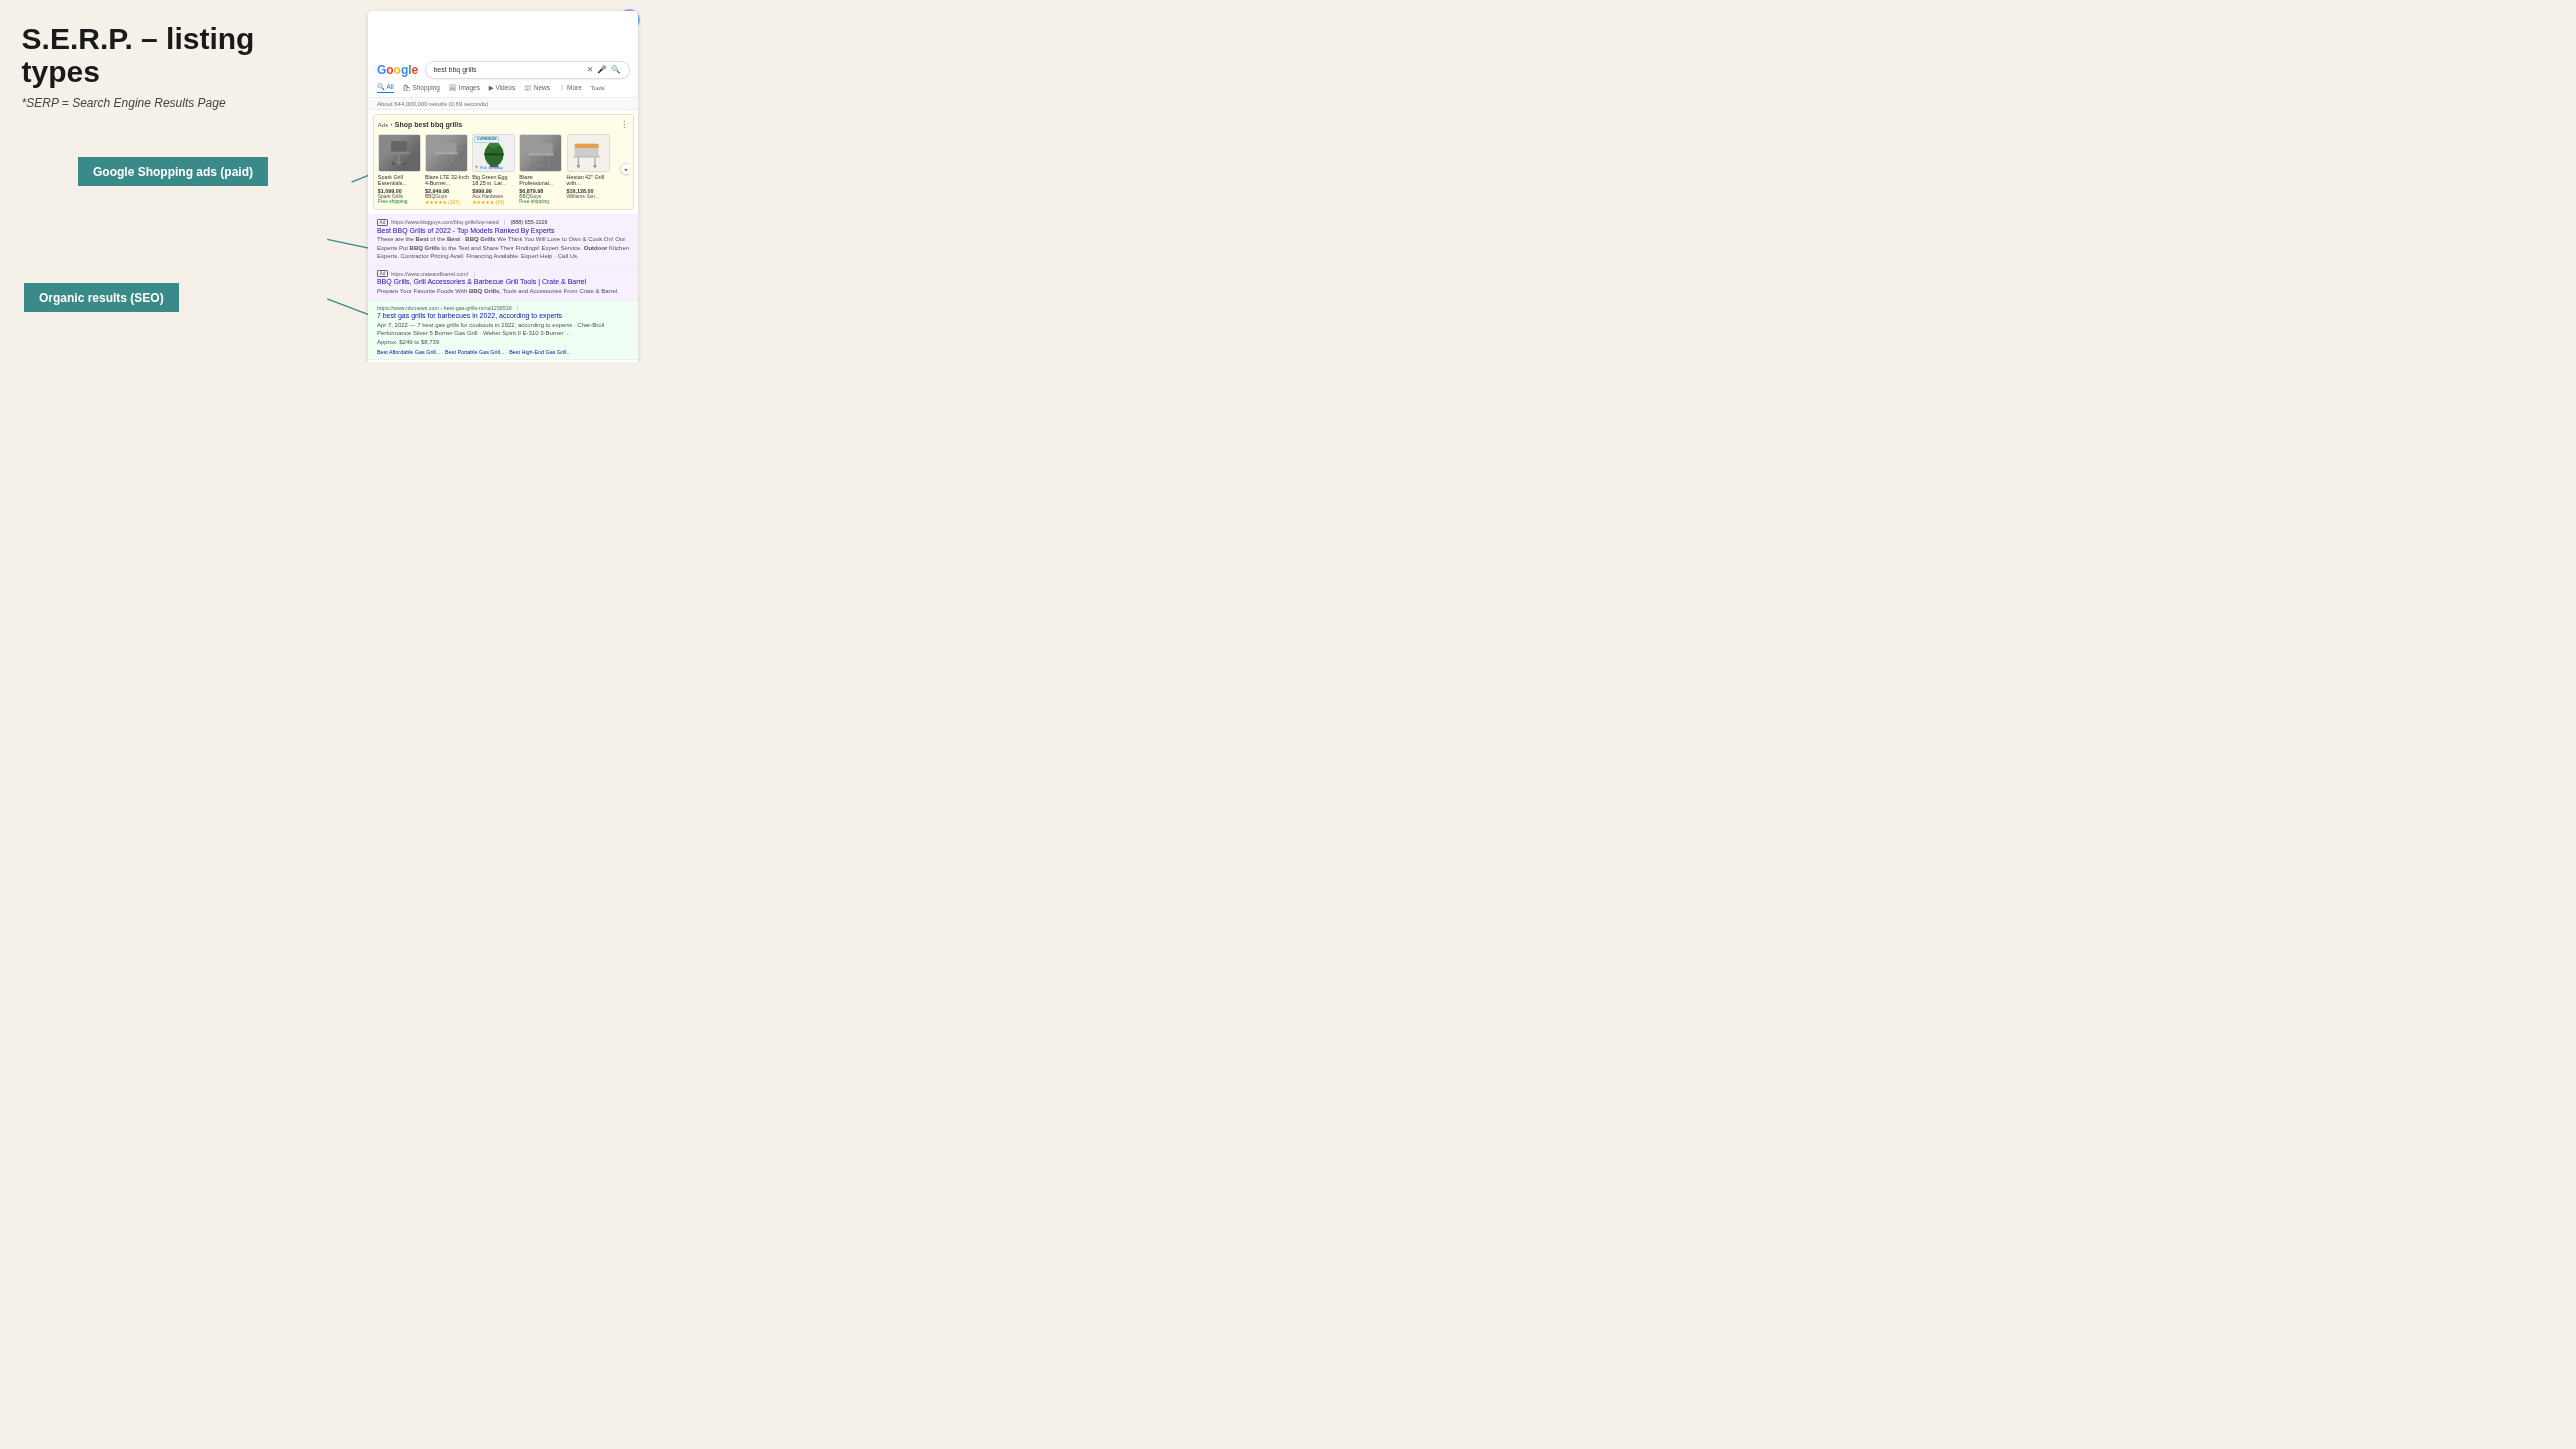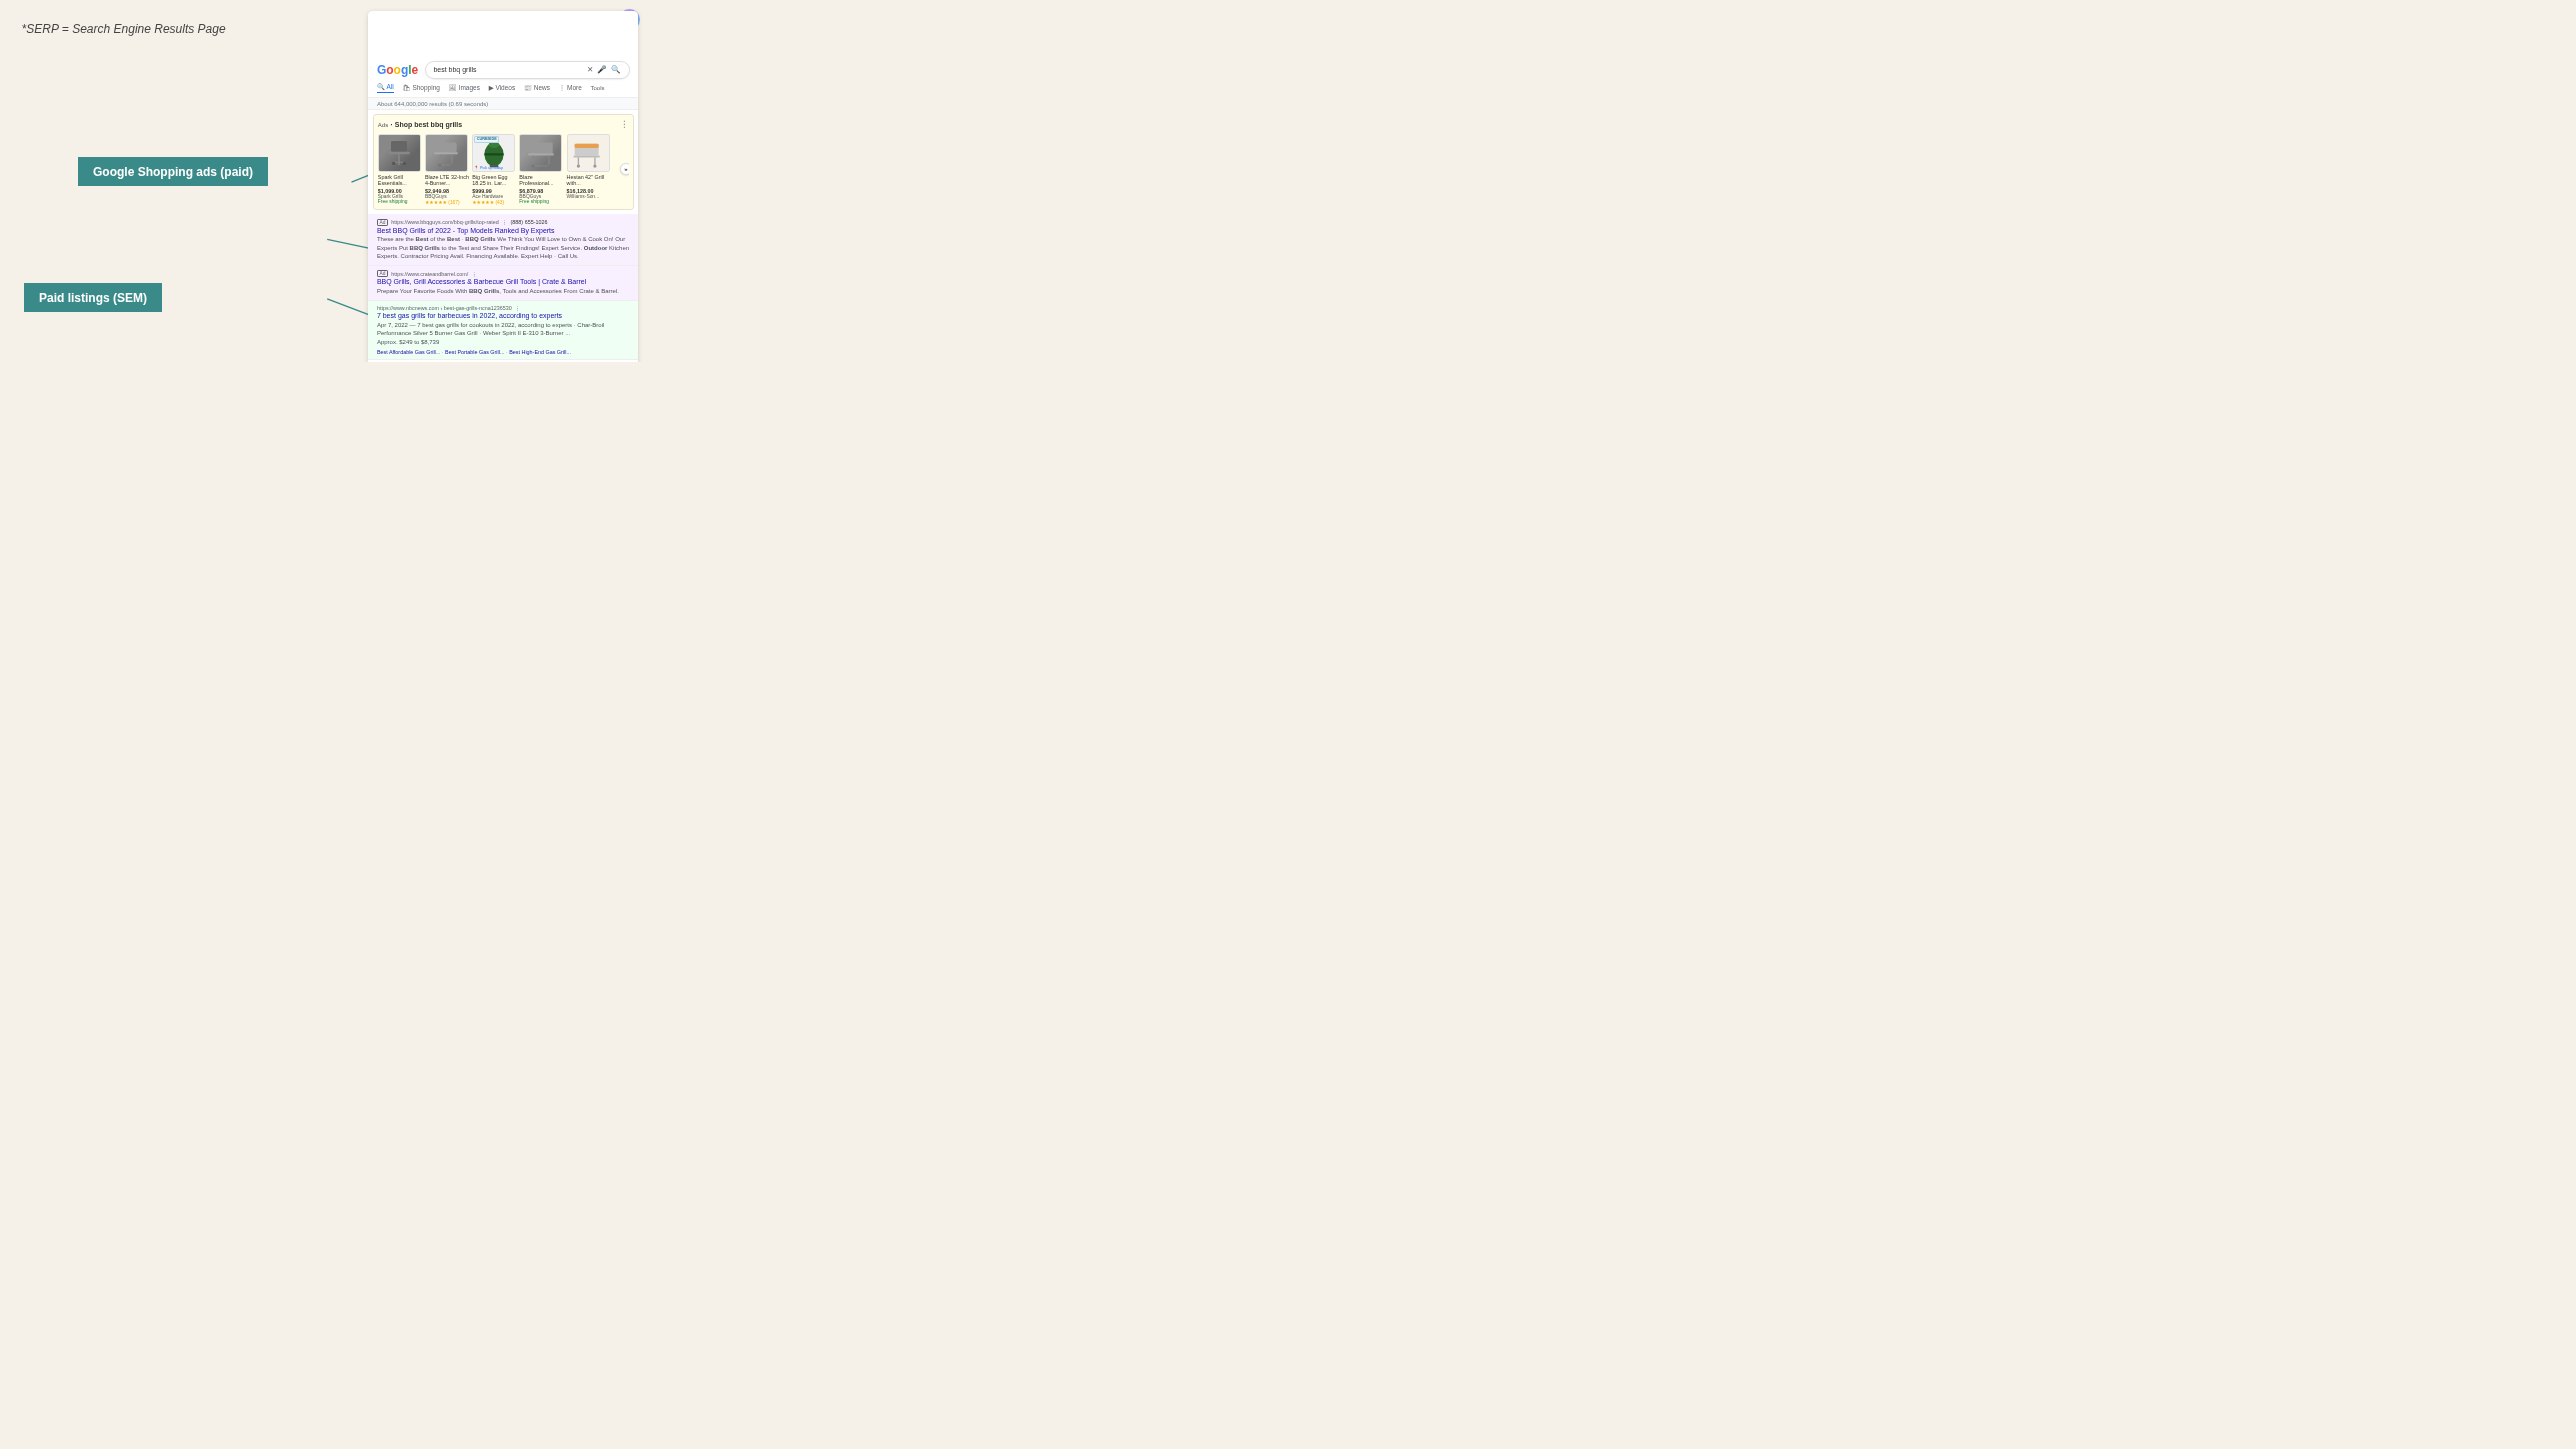--- a/index.html
+++ b/index.html
@@ -383,29 +383,27 @@
       background: linear-gradient(135deg, #c084fc, #818cf8, #38bdf8);
       opacity: 0.8;
     }
   </style>
 </head>
 <body>
 
 <div class="circle-icon"></div>
 
 <div class="left-panel">
+  <h1 class="main-title">S.E.R.P. – listing types</h1>
   <p class="subtitle">*SERP = Search Engine Results Page</p>
 </div>
 
 <div style="position:absolute; left:24px; top:157px;text-align:center;">
   <div class="label-row" style="margin-left:54px; margin-bottom:54px;">
     <div class="label-box">Google Shopping ads (paid)</div>
-  </div>
-  <div class="label-row" style="margin-left:0px; margin-bottom:54px;">
-    <div class="label-box">Paid listings (SEM)</div>
   </div>
   <div class="label-row" style="margin-left:0px;">
     <div class="label-box">Organic results (SEO)</div>
   </div>
 </div>
 
 <svg class="arrows-overlay" viewBox="0 0 1200 670">
 
   <defs>
     <marker id="arrowhead" markerWidth="8" markerHeight="6" refX="8" refY="3" orient="auto">

